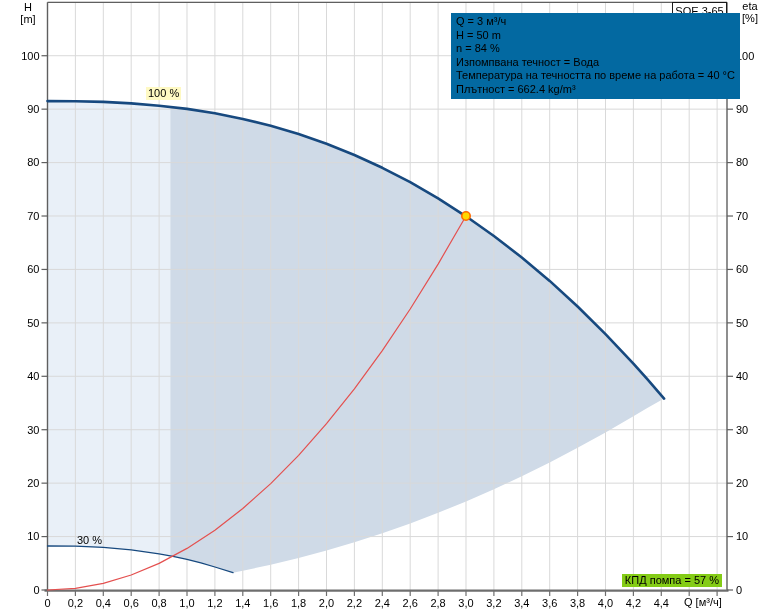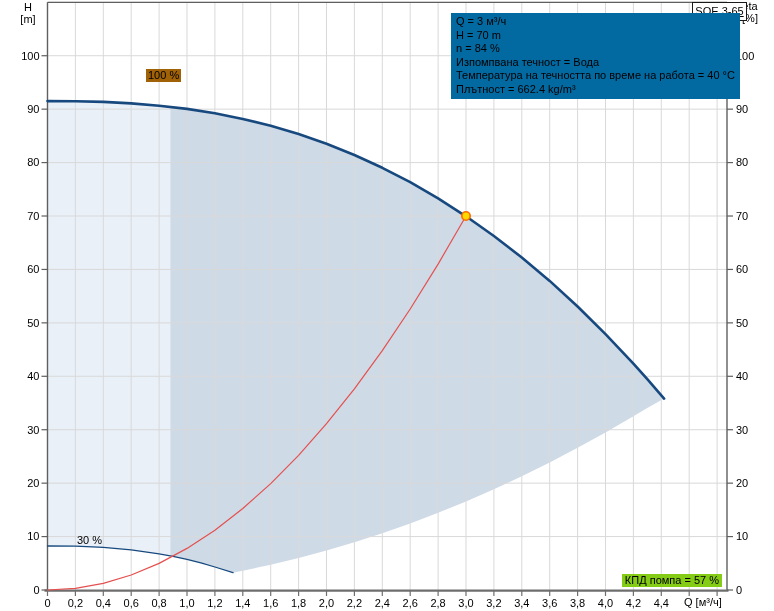--- a/index.html
+++ b/index.html
@@ -1,25 +1,25 @@
 <!DOCTYPE html>
 <html><head>
 <meta charset="utf-8">
 <style>
   html,body{margin:0;padding:0;background:#fff;}
   #stage{position:relative;width:774px;height:611px;background:#fff;
          font-family:"Liberation Sans",sans-serif;color:#000;overflow:hidden;}
   #chart-svg{position:absolute;left:0;top:0;}
   .ov{position:absolute;font-size:11px;line-height:13px;white-space:nowrap;}
   .axis-corner{text-align:center;width:30px;line-height:12px;}
-  .sqe-box{left:692px;top:2px;width:53px;height:17px;border:1px solid #1a1a1a;
+  .sqe-box{left:672px;top:2px;width:53px;height:17px;border:1px solid #1a1a1a;
            background:#fff;text-align:center;line-height:17px;font-size:11px;text-decoration:underline;}
   .info-block{left:451px;top:13px;background:#0369a1;padding:2px 5px 3px 5px;}
   .info-block div{font-size:11px;line-height:13.5px;}
-  .lbl-100{left:146px;top:69px;background:#a16207;padding:0 2px;}
+  .lbl-100{left:146px;top:87px;background:#fef9c3;padding:0 2px;}
   .lbl-30{left:77px;top:534px;}
   .kpd{right:52px;top:574px;background:#84cc16;padding:0 3px;}
   .q-unit{left:684px;top:596px;}
   .h-lab{left:13px;top:1px;}
   .eta-lab{left:735px;top:0;}
 </style>
 </head>
 <body>
 
 <div id="stage">
@@ -172,21 +172,21 @@
 
   <div class="ov axis-corner eta-lab">
     <div>eta</div>
     <div>[%]</div>
   </div>
 
   <div class="ov sqe-box">SQE 3-65</div>
 
   <div class="ov info-block">
     <div>Q = 3 м³/ч</div>
-    <div>H = 70 m</div>
+    <div>H = 50 m</div>
     <div>n = 84 %</div>
     <div>Изпомпвана течност = Вода</div>
     <div>Температура на течността по време на работа = 40 °C</div>
     <div>Плътност = 662.4 kg/m³</div>
   </div>
 
   <div class="ov lbl-100">100 %</div>
 
   <div class="ov lbl-30">30 %</div>
 

